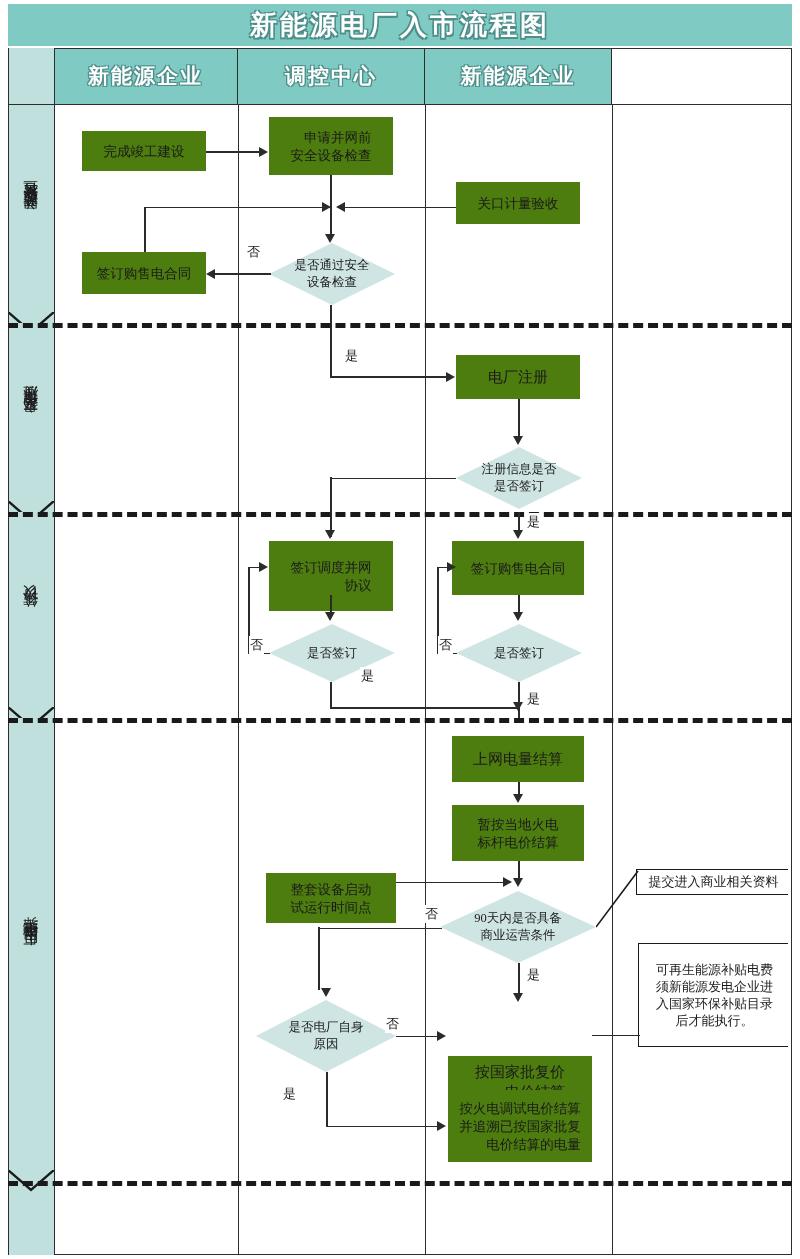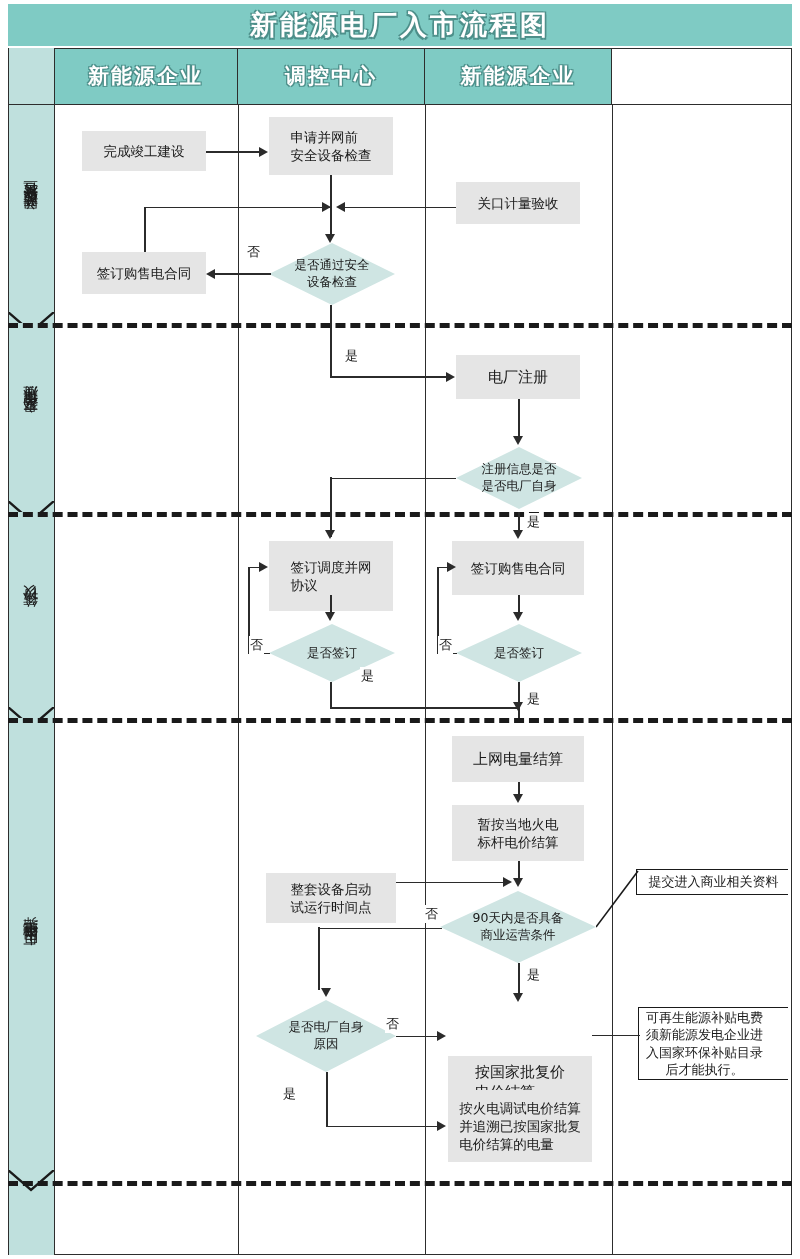--- a/index.html
+++ b/index.html
@@ -31,30 +31,30 @@
   .stage{position:absolute;left:8px;width:46px;background:#bfe0dd;}
   .stage .vtxt{position:absolute;left:50%;top:50%;transform:translate(-50%,-50%) rotate(180deg);
     writing-mode:vertical-rl;font-size:15px;color:#1c1c1c;letter-spacing:2px;white-space:nowrap;}
   .chev{position:absolute;left:8px;width:46px;height:22px;pointer-events:none;}
 
   
   .dash{position:absolute;left:8px;width:784px;height:0;
     border-top:5px dashed #1a1a1a;}
 
   
-  .node{position:absolute;background:#e5e5e5;display:flex;align-items:center;
-    justify-content:center;text-align:left;color:#1a1a1a;font-size:13.5px;line-height:1.35;
+  .node{position:absolute;background:#4d7c0f;display:flex;align-items:center;
+    justify-content:center;text-align:right;color:#1a1a1a;font-size:13.5px;line-height:1.35;
     box-sizing:border-box;padding:2px 4px;}
   .node.big{font-size:15px;}
 
   .dia{position:absolute;}
   .dia .shape{position:absolute;inset:0;background:#cfe5e3;
     clip-path:polygon(50% 0,100% 50%,50% 100%,0 50%);}
   .dia .dtxt{position:absolute;inset:0;display:flex;align-items:center;justify-content:center;
-    text-align:center;font-size:12.5px;line-height:1.35;color:#1a1a1a;}
+    text-align:center;font-size:12.5px;line-height:1.35;color:#1a1a1a;font-family:Liberation Serif, serif;}
 
   
   .remark{position:absolute;color:#1a1a1a;font-size:13px;line-height:1.32;text-align:center;
     border-left:1.6px solid #1a1a1a;border-top:1.6px solid #1a1a1a;border-bottom:1.6px solid #1a1a1a;
     padding:3px 5px 3px 7px;box-sizing:border-box;background:transparent;}
 
   
   .ln{position:absolute;background:#2b2b2b;}
   .lnh{height:1.6px;}
   .lnv{width:1.6px;}
@@ -163,21 +163,21 @@
 
   <div class="dash" style="top:323px;"></div>
 
   <div class="node big" style="left:456px;top:355px;width:124px;height:44px;">
     <span>电厂注册</span>
   </div>
 
   <div class="dia" style="left:456px;top:447px;width:126px;height:62px;">
     <div class="shape"></div>
     <div class="dtxt" style="white-space:pre-line;">注册信息是否
-是否电厂自身</div>
+是否签订</div>
   </div>
 
   <div class="ln lnv" style="left:330px;top:305px;height:72px;"></div>
   <div class="ln lnh" style="left:330px;top:376px;width:116px;"></div>
   <div class="arr arr-r" style="left:446px;top:372px;"></div>
   <span class="elbl" style="left:344px;top:347px;">是</span>
 
   <div class="ln lnv" style="left:518px;top:399px;height:38px;"></div>
   <div class="arr arr-d" style="left:512.5px;top:436px;"></div>
 
@@ -304,21 +304,21 @@
   <div class="arr arr-r" style="left:437px;top:1121px;"></div>
   <span class="elbl" style="left:282px;top:1085px;">是</span>
 
   <div class="remark" style="left:636px;top:869px;width:152px;height:26px;display:flex;align-items:center;justify-content:center;">
     <span>提交进入商业相关资料</span>
   </div>
   <svg style="position:absolute;left:596px;top:869px;width:44px;height:60px;">
     <line x1="0" y1="58" x2="42" y2="2" stroke="#1a1a1a" stroke-width="1.6"></line>
   </svg>
 
-  <div class="remark" style="left:638px;top:1007px;width:150px;height:73px;display:flex;align-items:center;white-space:pre-line;">
+  <div class="remark" style="left:638px;top:943px;width:150px;height:104px;display:flex;align-items:center;justify-content:center;white-space:pre-line;">
     <span>可再生能源补贴电费
 须新能源发电企业进
 入国家环保补贴目录
 后才能执行。</span>
   </div>
   <div class="ln lnh" style="left:592px;top:1034.5px;width:48px;"></div>
 
   <div class="dash" style="top:1181px;"></div>
 
 </div>

